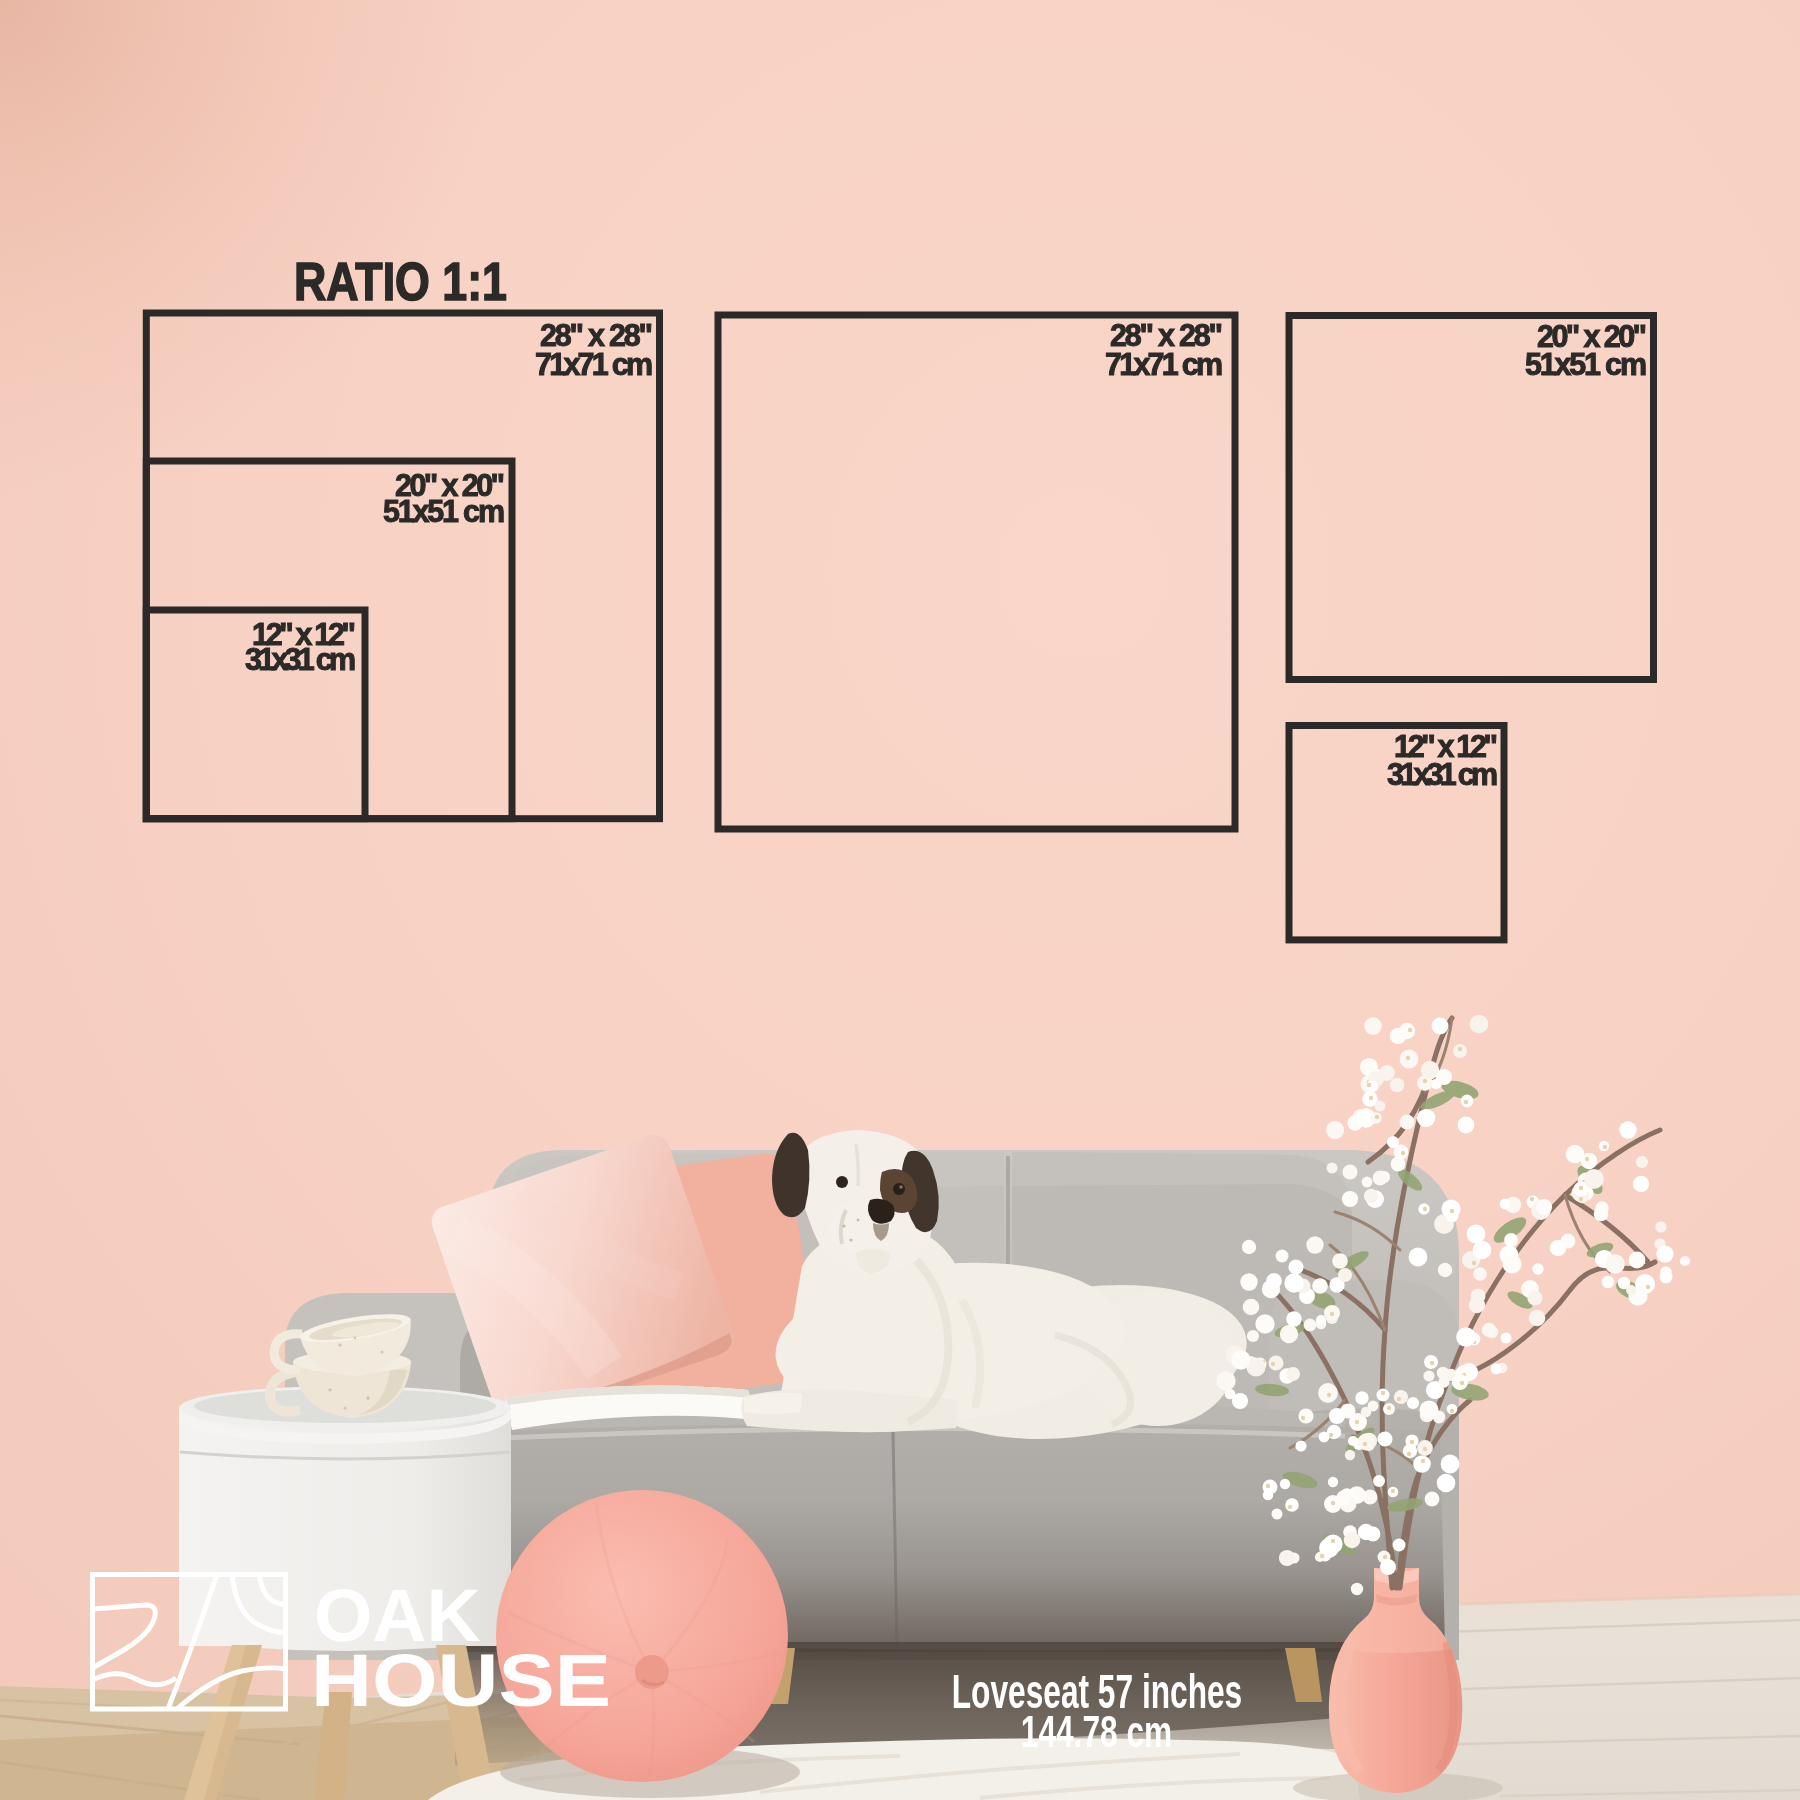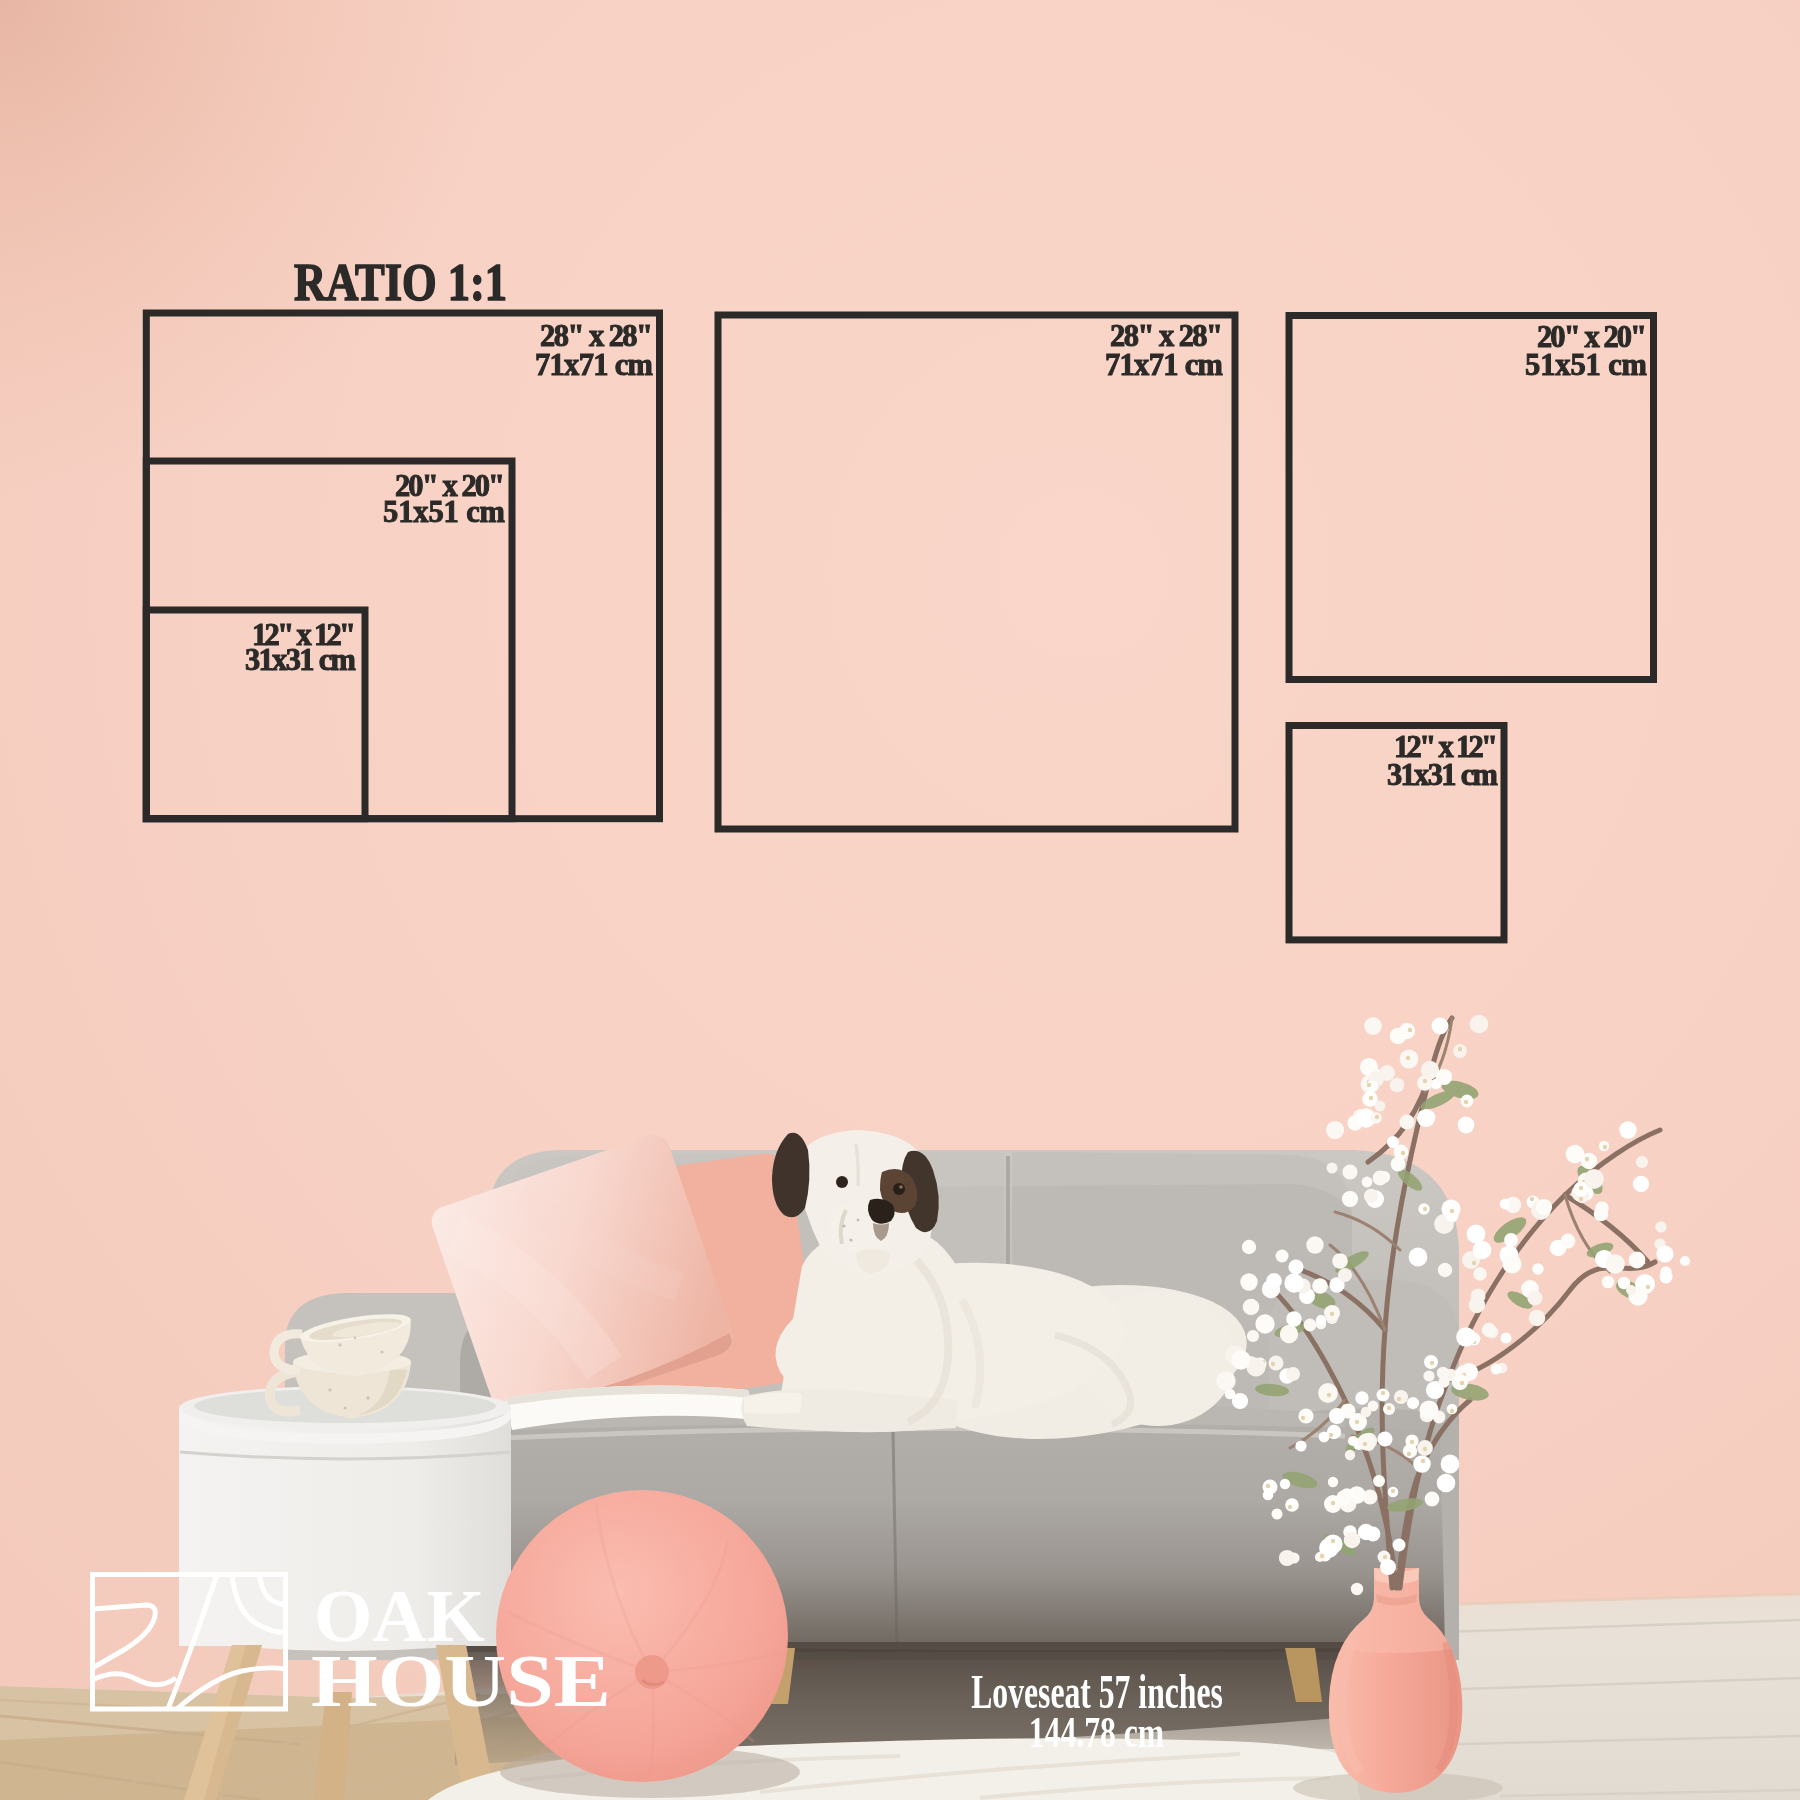--- a/index.html
+++ b/index.html
@@ -1,17 +1,17 @@
 <!DOCTYPE html>
 <html><head>
 <meta charset="utf-8">
 <style>
   html,body{margin:0;padding:0;}
   #stage{width:1800px;height:1800px;position:relative;overflow:hidden;
-    font-family:Liberation Serif, serif;}
+    font-family:Liberation Sans, sans-serif;}
   svg{display:block;}
 </style>
 </head>
 <body>
 <div id="stage">
 <svg width="1800" height="1800" viewBox="0 0 1800 1800" xmlns="http://www.w3.org/2000/svg">
 <defs>
   <clipPath id="vaseClip">
     <path d="M1374,1568 L1374,1598 Q1374,1611 1364,1619 Q1331,1646 1329,1701 Q1327,1758 1355,1780 Q1375,1793 1396,1793 Q1419,1793 1438,1777 Q1465,1754 1462,1697 Q1459,1643 1428,1618 Q1419,1610 1419,1598 L1419,1568 Z"></path>
   </clipPath>

